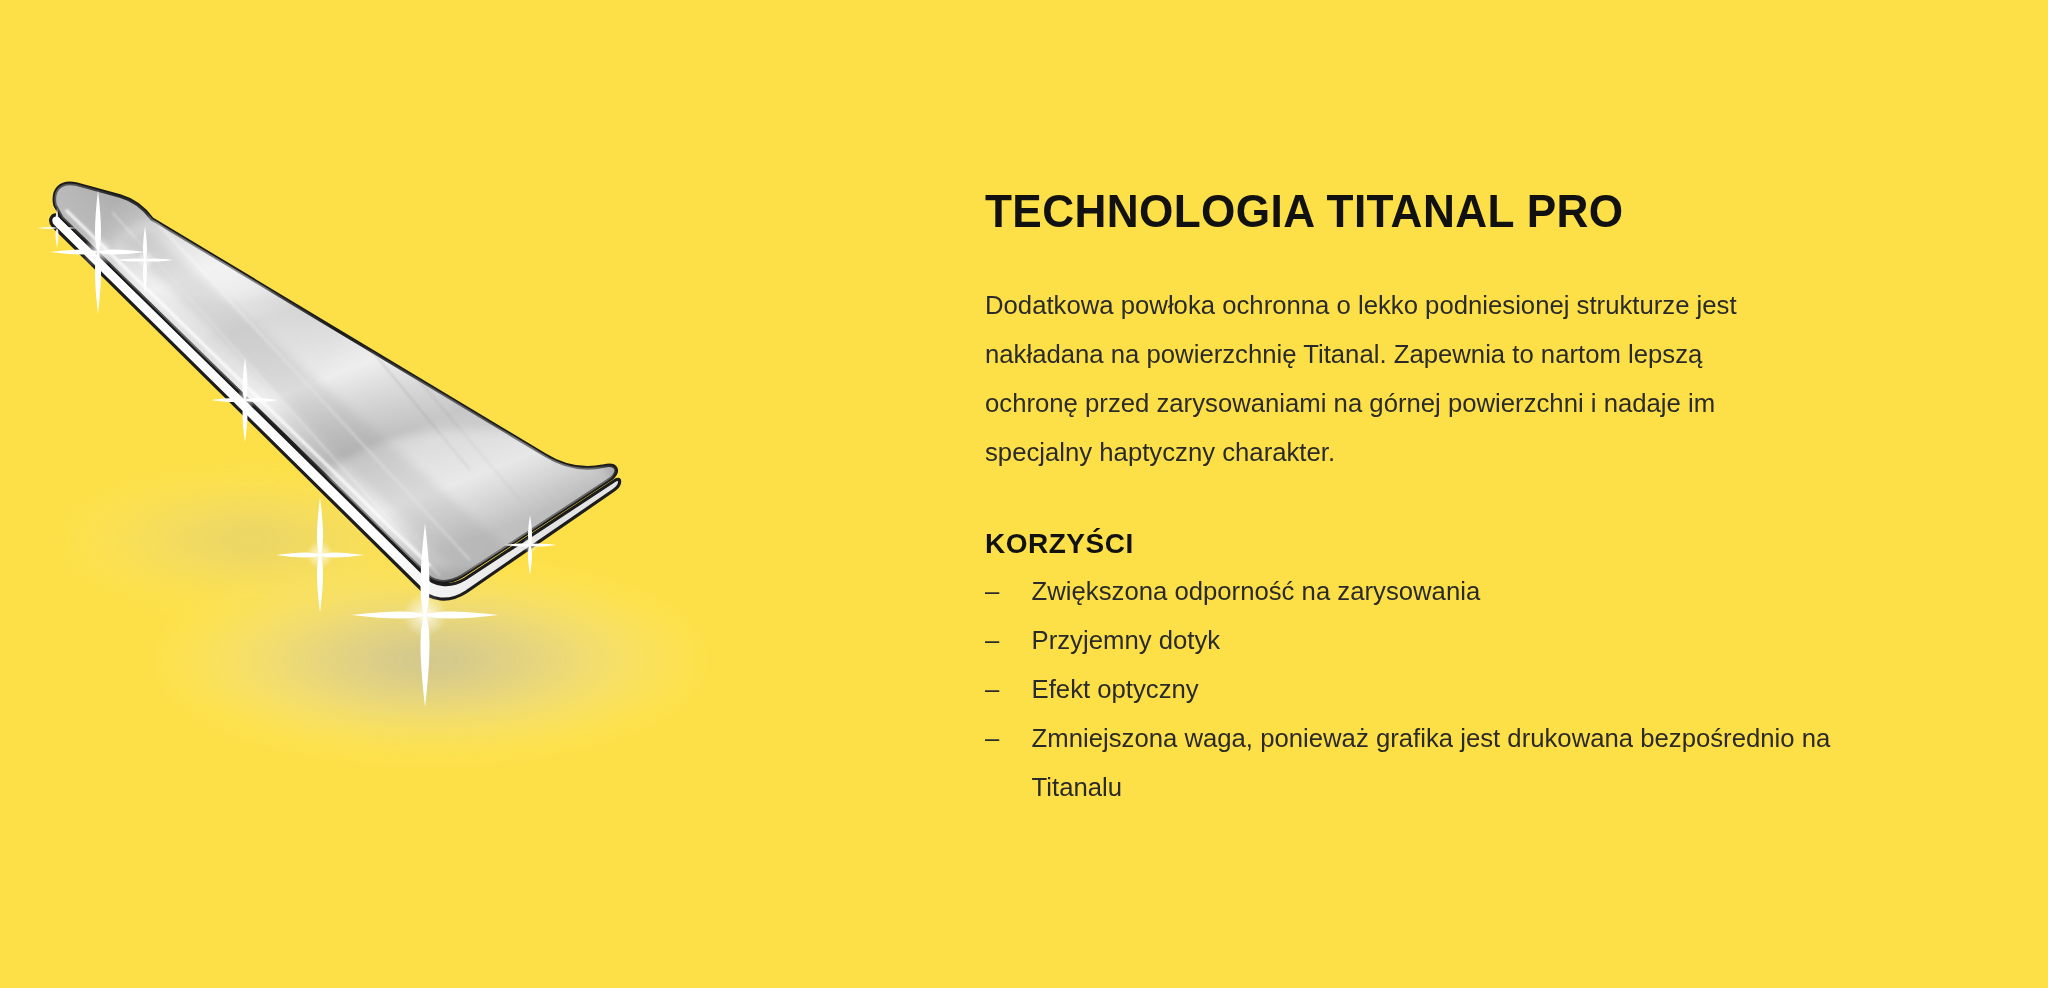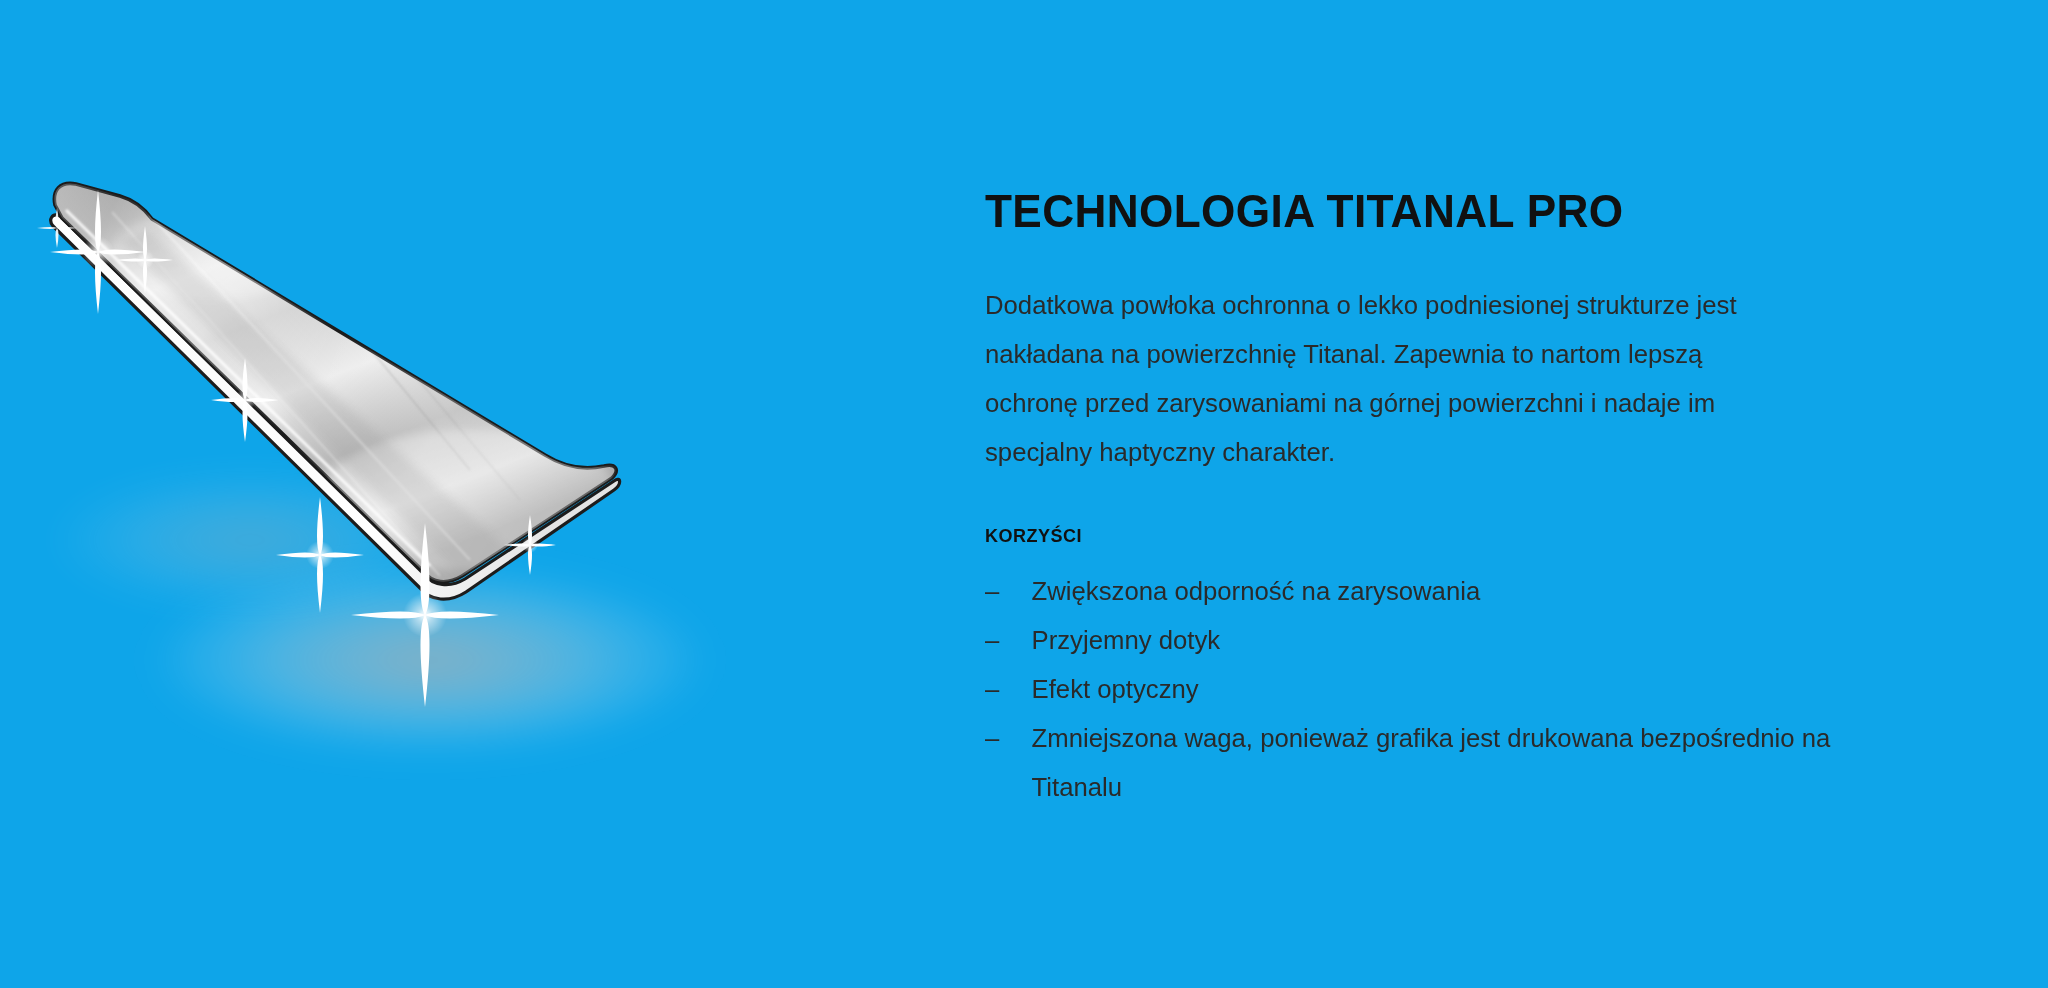--- a/index.html
+++ b/index.html
@@ -5,21 +5,21 @@
   html,body{margin:0;padding:0;}
   body{
     width:2048px;height:988px;
     background:#ffffff;
     font-family:"Liberation Sans", sans-serif;
     overflow:hidden;
     position:relative;
   }
   .page{
     position:absolute;inset:0;
-    background:#0ea5e9;
+    background:#fde047;
   }
 
   
   .ski-panel{
     position:absolute;
     left:0;top:0;width:780px;height:988px;
   }
   .ski-svg{
     position:absolute;
     left:0;top:0;
@@ -53,21 +53,21 @@
     font-size:26.5px;
     line-height:49px;
     font-weight:400;
     color:#2a2a2a;
     transform:scaleX(0.97);
     transform-origin:left top;
   }
   .benefits-heading{
     position:absolute;
     left:0;top:505px;
-    font-size:18px;
+    font-size:28px;
     line-height:32px;
     font-weight:700;
     letter-spacing:0.5px;
     color:#111111;
   }
   .benefits-list{
     position:absolute;
     left:0;top:567px;
     width:900px;
     margin:0;padding:0;

